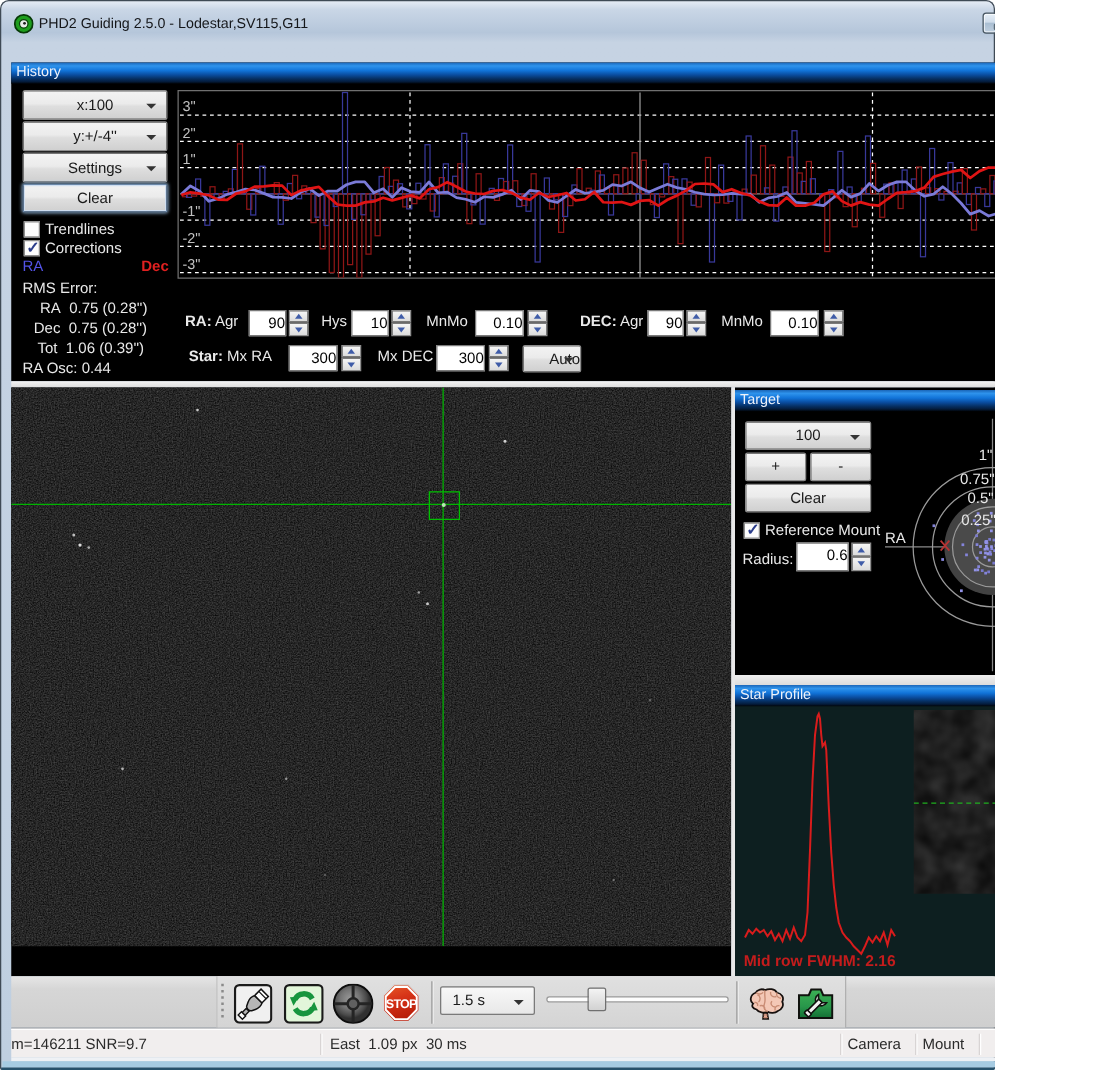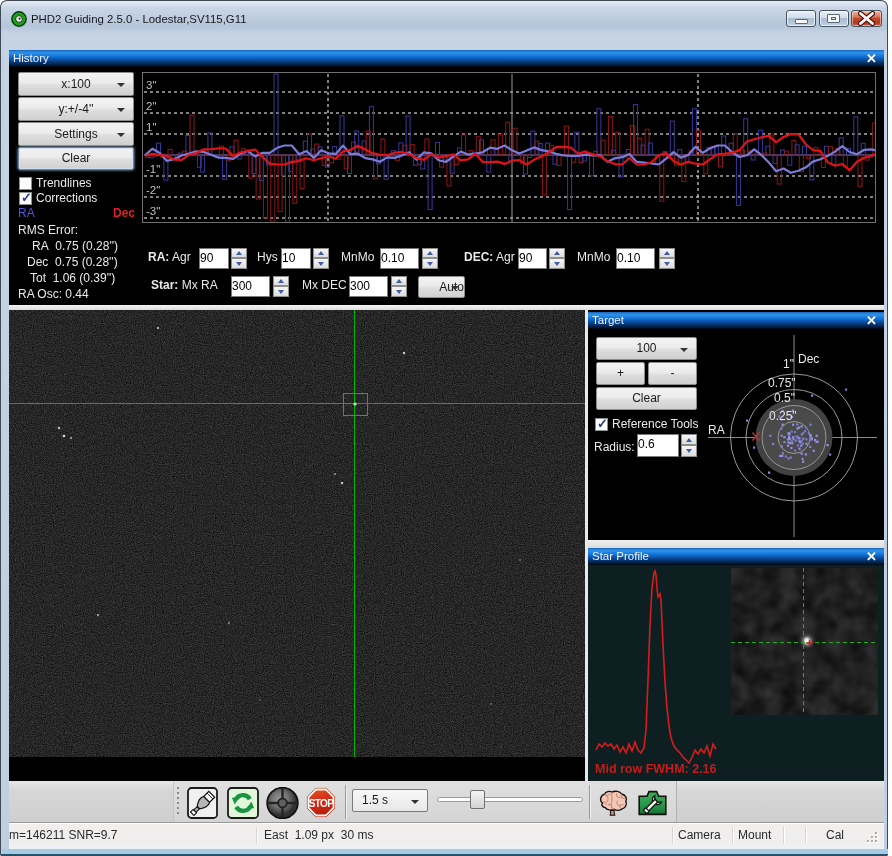--- a/index.html
+++ b/index.html
@@ -1,29 +1,29 @@
 <!DOCTYPE html>
 <html><head><meta charset="utf-8"><style>
 *{margin:0;padding:0;box-sizing:border-box;}
 html,body{width:892px;height:856px;background:#fff;font-family:"Liberation Sans",sans-serif;overflow:hidden;}
-#win{position:absolute;left:0;top:0;width:888px;height:856px;background:linear-gradient(180deg,#e9eff7 0,#c9d6e6 8px,#b5c6da 26px,#c6d3e3 34px,#bfcfe0 100%);border-radius:7px 7px 2px 2px;box-shadow:0 0 0 1px #3f4a55 inset;overflow:hidden;}
+#win{position:absolute;left:0;top:0;width:796px;height:856px;background:linear-gradient(180deg,#e9eff7 0,#c9d6e6 8px,#b5c6da 26px,#c6d3e3 34px,#bfcfe0 100%);border-radius:7px 7px 2px 2px;box-shadow:0 0 0 1px #3f4a55 inset;overflow:hidden;}
 .abs{position:absolute;}
 #titletext{left:31px;top:13px;font-size:11.4px;color:#15171a;}
 .winbtn{top:10px;height:17px;border:1px solid #46545f;border-radius:3px;background:linear-gradient(180deg,#e7f0f8 0,#cfdcea 45%,#a9bed2 50%,#c0d0e0 100%);box-shadow:inset 0 0 0 1px rgba(255,255,255,.65);}
 #menubar{left:9px;top:30px;width:875px;height:20px;background:linear-gradient(180deg,#fefefe 0,#f4f6f9 55%,#dee4ec 100%);}
 .mi{position:absolute;top:3px;font-size:12px;color:#1a1a1a;}
 .phead{position:absolute;width:296px;height:17px;background:linear-gradient(180deg,#1b66b8 0%,#2e93ec 16%,#1173d8 38%,#0a4da0 58%,#063064 76%,#041c3c 90%,#010408 100%);}
 .phead .pt{position:absolute;left:4px;top:2px;font-size:11.5px;color:#eef2fa;}
 .phead .px{position:absolute;right:7px;top:1px;font-size:13px;color:#fff;font-weight:bold;}
 .gbtn{position:absolute;background:linear-gradient(180deg,#f3f3f3 0,#ebebeb 45%,#dedede 55%,#d0d0d0 100%);border:1px solid #8c8c8c;border-radius:2px;color:#1a1a1a;font-size:12px;text-align:center;}
 .dda{position:absolute;right:8px;top:50%;margin-top:-1px;width:0;height:0;border-left:4px solid transparent;border-right:4px solid transparent;border-top:4px solid #333;}
 .cb{position:absolute;width:13px;height:13px;background:#fdfdfd;border:1px solid #8e8e8e;}
 .cb.on:after{content:"\2713";position:absolute;left:1px;top:-3px;font-size:13px;font-weight:bold;color:#2c3e8c;}
 .wlab{position:absolute;color:#e9e9e9;font-size:12px;white-space:nowrap;}
-.inp{position:absolute;background:#fff;border:1px solid #7a7a7a;font-size:12px;color:#000;text-align:left;line-height:19px;}
+.inp{position:absolute;background:#fff;border:1px solid #7a7a7a;font-size:12px;color:#000;text-align:right;line-height:19px;}
 .spin{position:absolute;width:16px;}
 .spin .u,.spin .d{position:absolute;left:0;width:16px;background:linear-gradient(180deg,#f6f6f6,#dcdcdc);border:1px solid #8e8e8e;}
 .spin .u{top:0;}
 .spin .d{bottom:0;}
 .spin i{position:absolute;left:50%;top:50%;width:0;height:0;}
 .spin .u i{margin:-2px 0 0 -3px;border-left:3px solid transparent;border-right:3px solid transparent;border-bottom:4px solid #3f5ca8;}
 .spin .d i{margin:-2px 0 0 -3px;border-left:3px solid transparent;border-right:3px solid transparent;border-top:4px solid #3f5ca8;}
 #statusbar{left:9px;top:823px;width:875px;height:23px;background:#f1eeee;border-top:1px solid #fff;font-size:12px;color:#2a2a2a;}
 .svert{position:absolute;top:3px;height:17px;width:1px;background:#d8d4d4;box-shadow:1px 0 0 #fff;}
 .stxt{position:absolute;top:4px;}
@@ -376,21 +376,21 @@
 <div class="abs" style="left:588px;top:310px;width:296px;height:230px;background:#000"></div>
 <div class="phead" style="left:588px;top:312px">
       <span class="pt">Target</span>
       <span class="px">✕</span>
     </div>
 <div class="gbtn" style="left:596px;top:337px;width:101px;height:23px;line-height:21px">100<span class="dda"></span></div>
 <div class="gbtn" style="left:596px;top:362px;width:49px;height:23px;line-height:21px">+</div>
 <div class="gbtn" style="left:648px;top:362px;width:49px;height:23px;line-height:21px">-</div>
 <div class="gbtn" style="left:596px;top:387px;width:101px;height:23px;line-height:21px">Clear</div>
 <div class="cb on" style="left:595px;top:418px"></div>
-    <div class="wlab" style="left:612px;top:417px">Reference Tools</div>
+    <div class="wlab" style="left:612px;top:417px">Reference Mount</div>
 <div class="wlab" style="left:594px;top:440px">Radius:</div>
 <div class="inp" style="left:637px;top:434px;width:42px;height:23px">0.6</div>
     <div class="spin abs" style="left:681px;top:434px;height:23px">
       <div class="u" style="height:11px">
         <i></i>
       </div>
       <div class="d" style="height:12px">
         <i></i>
       </div>
     </div>

